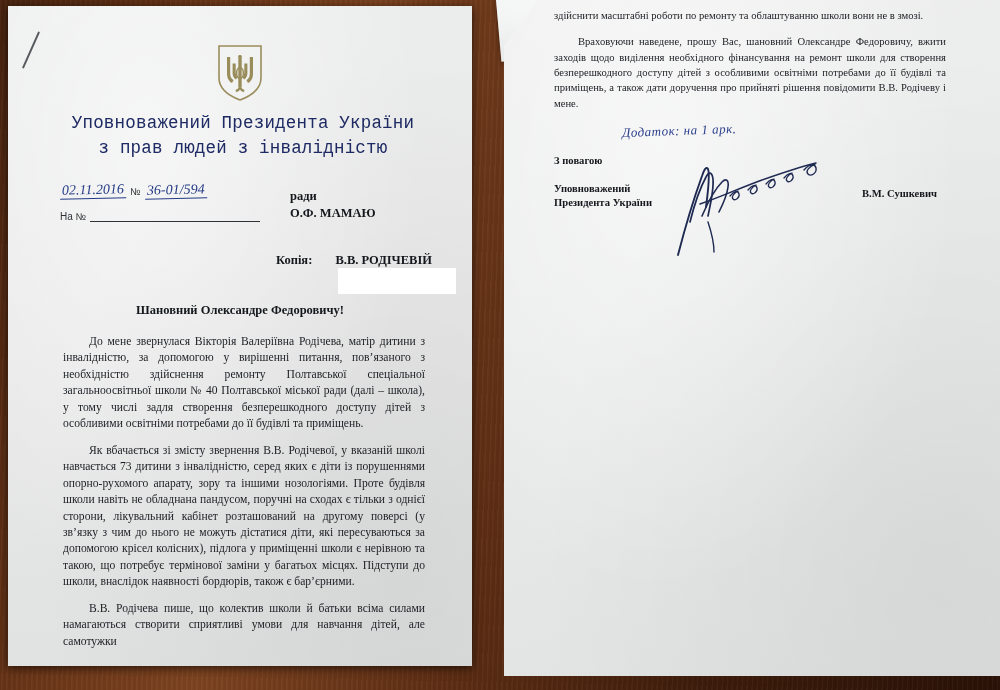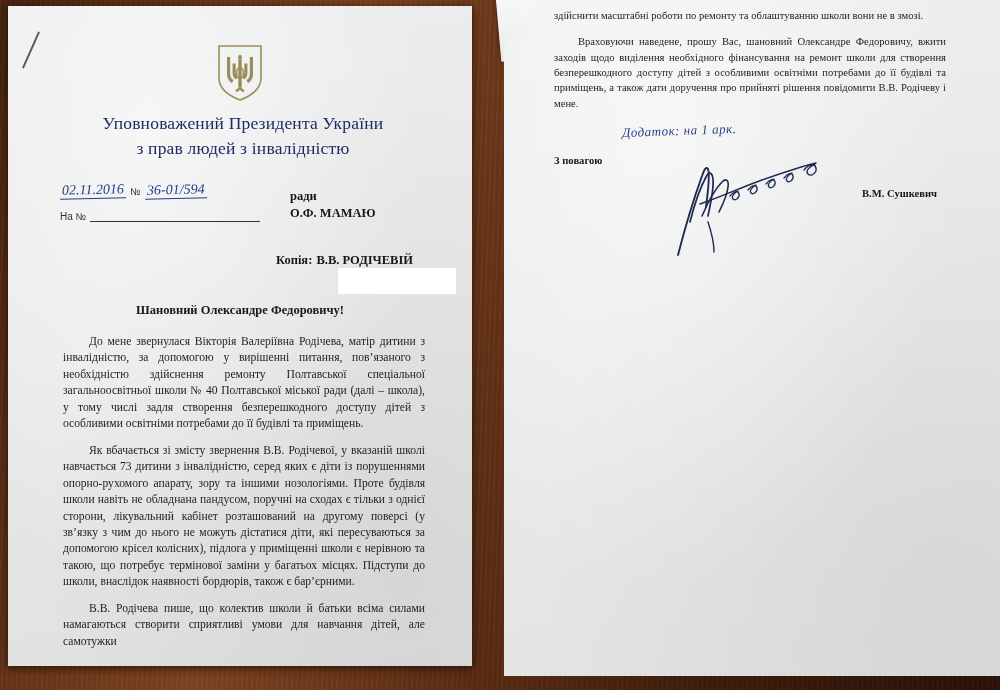--- a/index.html
+++ b/index.html
@@ -51,21 +51,21 @@
 
   
   .pen-mark{
     position:absolute;left:22px;top:24px;width:2px;height:40px;
     background:#3c3f44;transform:rotate(24deg);border-radius:1px;opacity:.85;
   }
   .emblem{position:absolute;left:50%;top:38px;transform:translateX(-50%);
     width:46px;height:58px;}
   .letterhead{
     position:absolute;left:0;right:0;top:105px;text-align:center;
-    font-family:Liberation Serif, serif;
+    font-family:Liberation Mono, monospace;
     font-size:17.5px;line-height:1.45;font-weight:400;
     color:#1d2a63;letter-spacing:.2px;margin-left:6px;
   }
   .refblock{position:absolute;left:52px;top:176px;width:200px;
     font-family:"Liberation Sans",sans-serif;}
   .ref-line1{display:flex;align-items:flex-end;gap:4px;font-size:10px;color:#2f3338;}
   .hand{
     font-family:"Liberation Serif",serif;
     font-style:italic;color:#243a86;font-size:14px;
     border-bottom:1px solid #243a86;padding:0 2px 1px;line-height:1.1;
@@ -77,21 +77,21 @@
   .ref-line2 .blank{flex:1;border-bottom:1px solid #2f3338;height:10px;}
 
   .addressee{
     position:absolute;left:282px;top:182px;width:170px;
     font-size:12.5px;font-weight:bold;line-height:1.35;color:#14171c;
   }
   .copy-line{
     position:absolute;left:268px;top:247px;width:200px;
     font-size:12.5px;font-weight:bold;color:#14171c;
   }
-  .copy-line .kw{margin-right:1px;}
+  .copy-line .kw{margin-right:20px;}
   .redaction{
     position:absolute;left:330px;top:262px;width:118px;height:26px;
     background:#ffffff;
   }
 
   .salutation{
     position:absolute;left:0;right:0;top:297px;text-align:center;
     font-size:12.5px;font-weight:bold;color:#14171c;
   }
   .body{
@@ -201,20 +201,24 @@
 
   <div class="rbody">
     <p>здійснити масштабні роботи по ремонту та облаштуванню школи вони не в змозі.</p>
     <p class="indent">Враховуючи наведене, прошу Вас, шановний Олександре Федоровичу, вжити заходів щодо виділення необхідного фінансування на ремонт школи для створення безперешкодного доступу дітей з особливими освітніми потребами до її будівлі та приміщень, а також дати доручення про прийняті рішення повідомити В.В. Родічеву і мене.</p>
   </div>
 
   <div class="attach-hand">Додаток: на 1 арк.</div>
 
   <div class="regards">З повагою</div>
 
+  <div class="sigtitle">
+    <div>Уповноважений</div>
+    <div>Президента України</div>
+  </div>
 
   <svg class="signature" viewBox="0 0 200 105">
     <g fill="none" stroke="#1f2a52" stroke-linecap="round" stroke-linejoin="round">
       <path d="M14 103 C22 72 30 46 38 24 C40 18 42 14 44 17 C46 22 44 40 42 55" stroke-width="1.9"></path>
       <path d="M26 70 C30 54 36 36 42 25 C45 19 48 20 49 27 C50 38 46 54 44 64" stroke-width="1.7"></path>
       <path d="M38 64 C44 50 52 36 58 30 C62 26 65 28 64 35 C63 44 58 54 55 60" stroke-width="1.6"></path>
       <path d="M36 52 C54 46 76 36 98 28 C118 21 136 15 152 11" stroke-width="1.5"></path>
       <path d="M66 44 c4 -5 8 -6 9 -2 c1 4 -4 7 -6 5 c-2 -2 1 -6 5 -8" stroke-width="1.3"></path>
       <path d="M84 38 c4 -5 8 -6 9 -2 c1 4 -4 7 -6 5 c-2 -2 1 -6 5 -8" stroke-width="1.3"></path>
       <path d="M102 32 c4 -5 8 -6 9 -2 c1 4 -4 7 -6 5 c-2 -2 1 -6 5 -8" stroke-width="1.3"></path>

